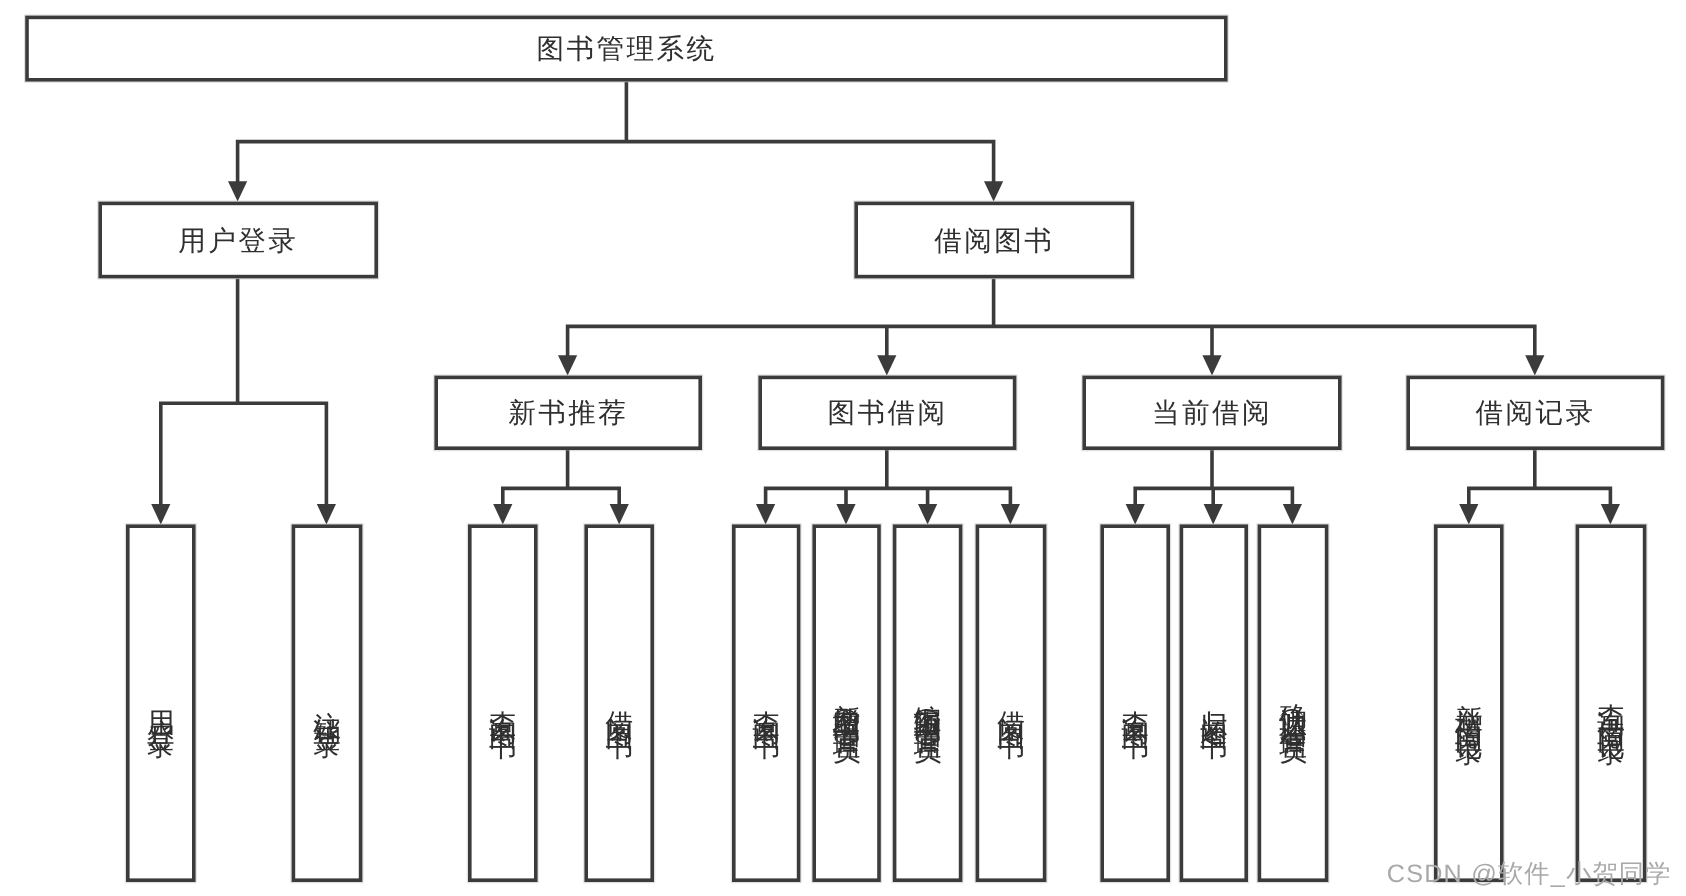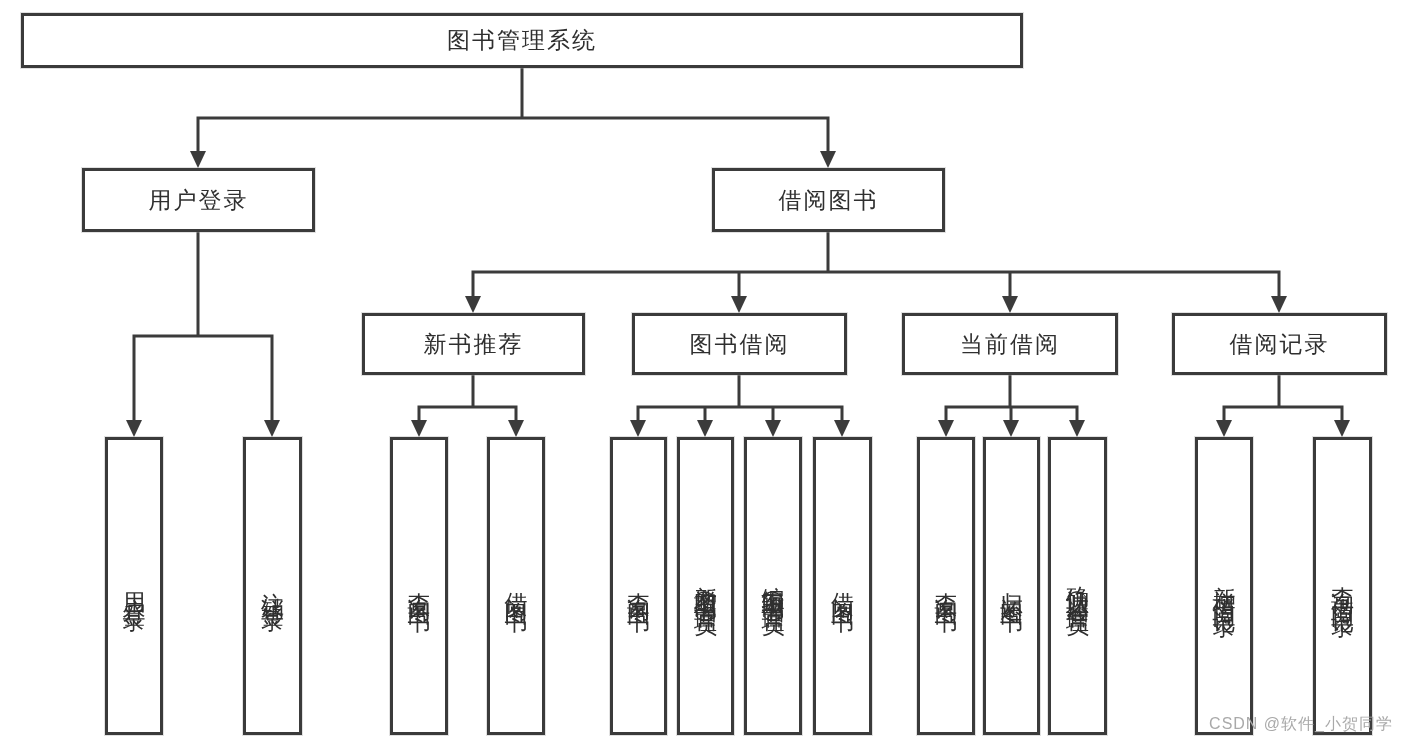--- a/index.html
+++ b/index.html
@@ -33,21 +33,21 @@
     writing-mode:vertical-rl;
     text-orientation:mixed;
     letter-spacing:6px;
     line-height:1;
   }
   .v.tight{letter-spacing:4px;}
   .watermark{
     position:absolute;
     top:714px;
     right:6px;
-    font-size:16px;
+    font-size:21px;
     color:#a9a9a9;
     letter-spacing:1px;
     z-index:3;
     white-space:nowrap;
   }
 </style>
 </head>
 <body>
 
 <div id="canvas">

